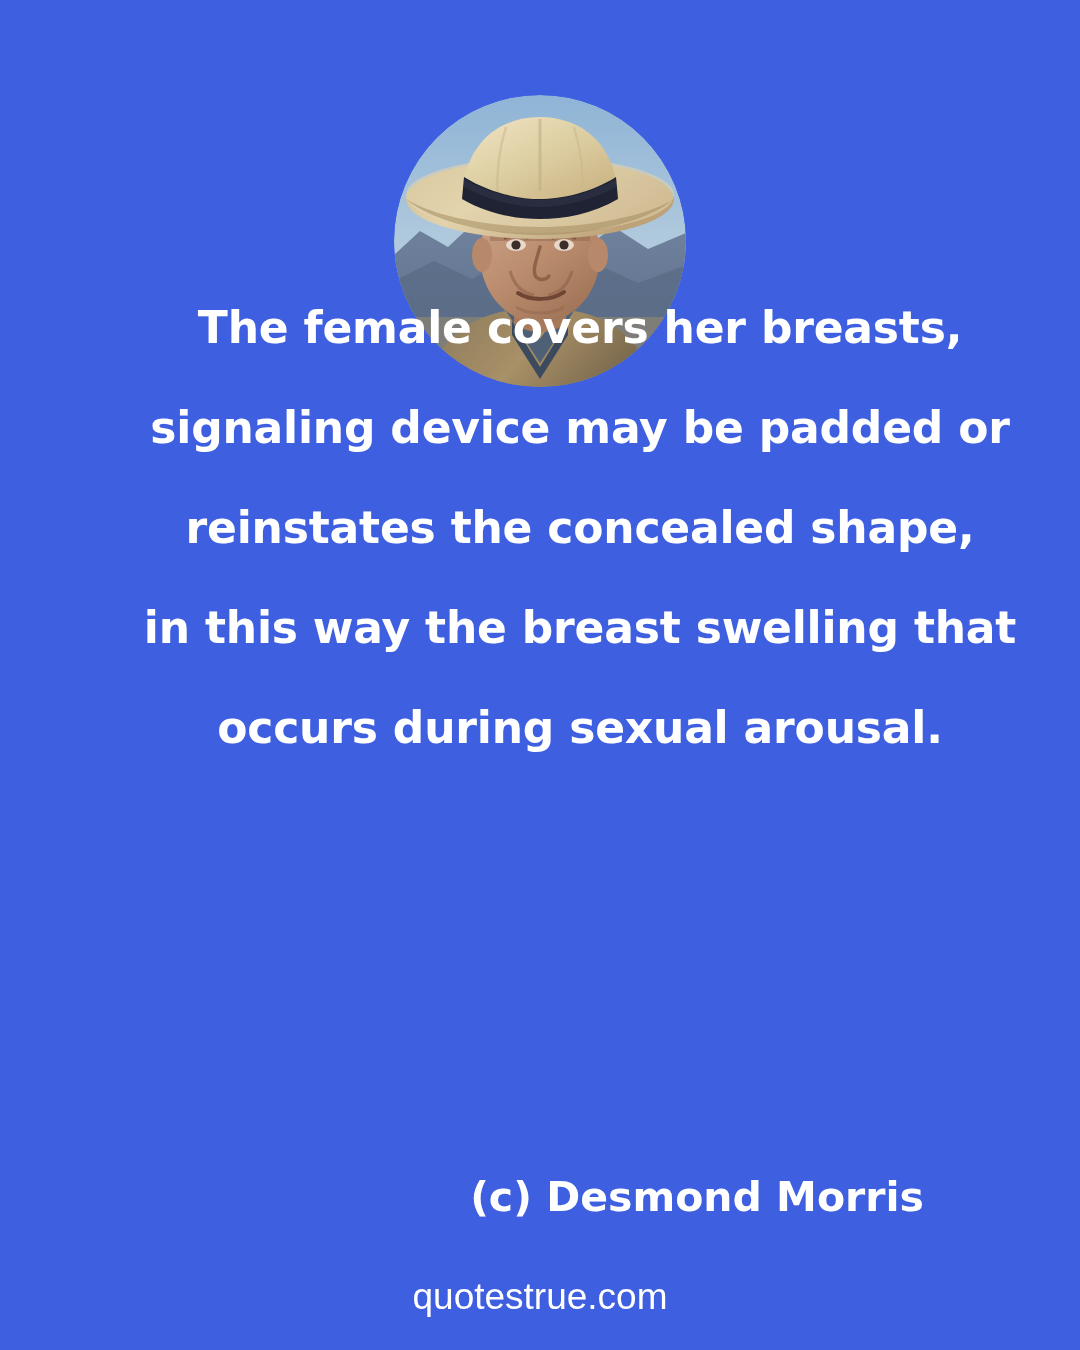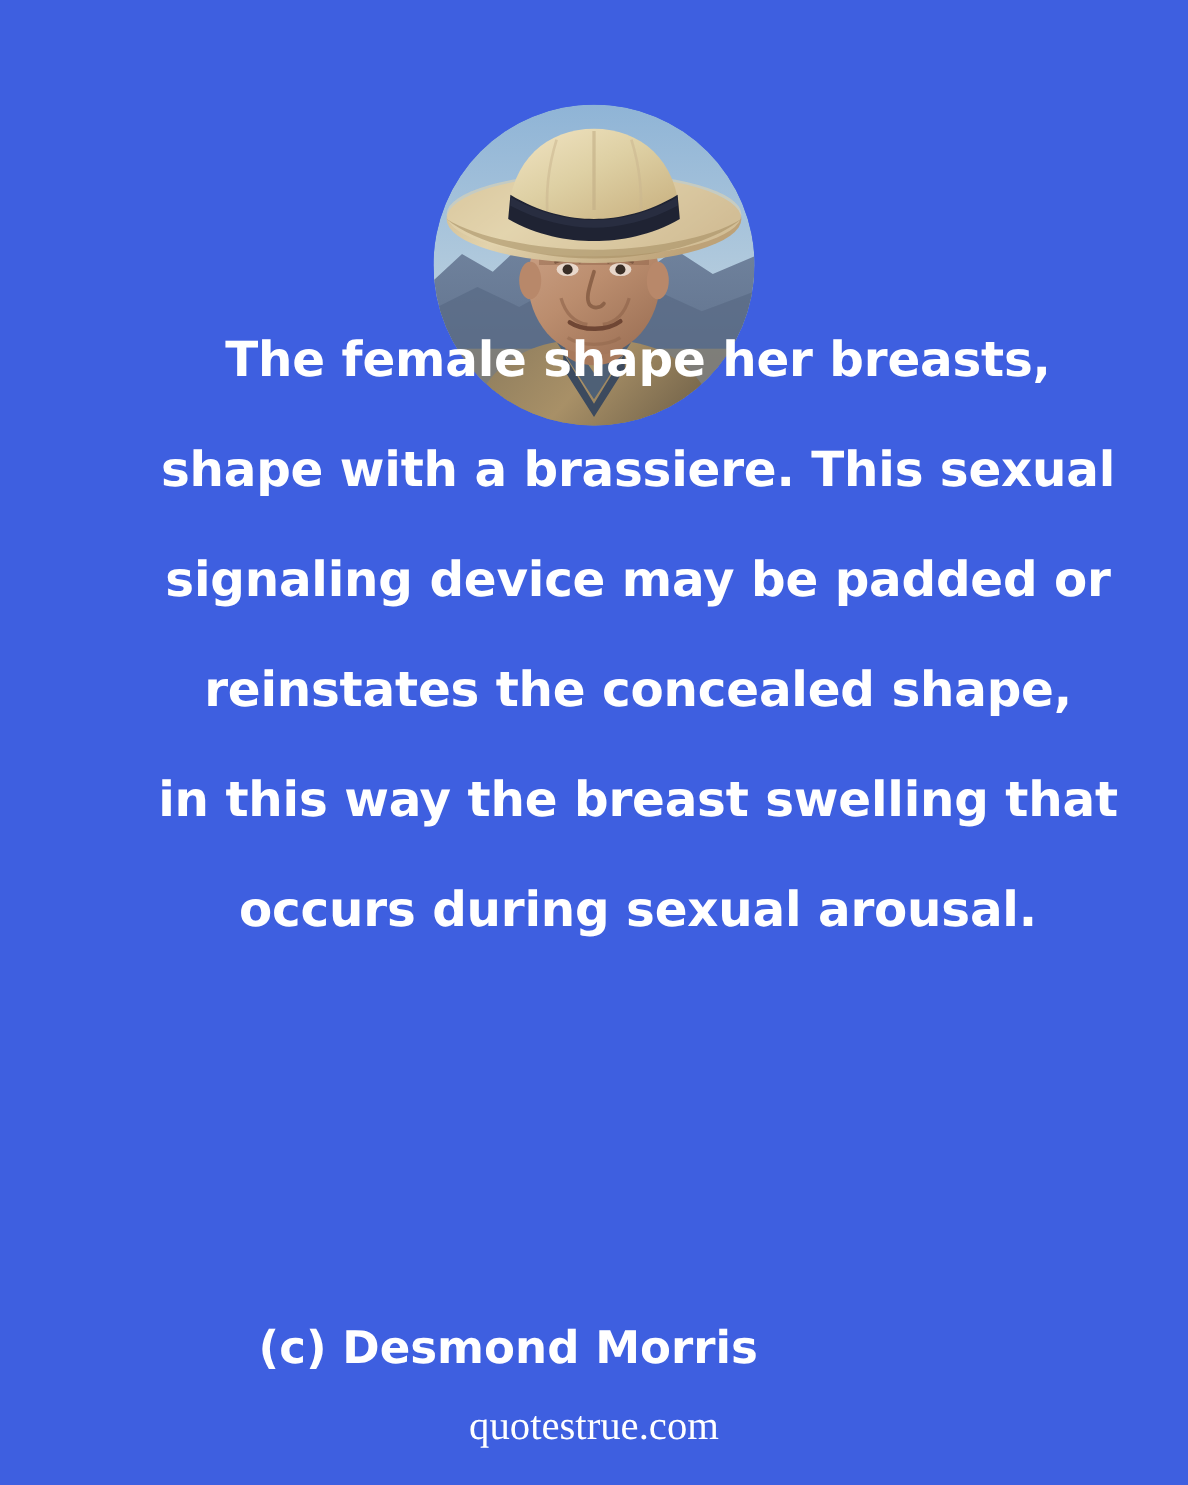--- a/index.html
+++ b/index.html
@@ -62,23 +62,23 @@
     font-size: 44px;
     line-height: 100px;
     letter-spacing: -0.2px;
     white-space: nowrap;
   }
 
   
   .attribution {
     position: absolute;
     left: 0;
-    top: 1196px;
+    top: 1168px;
     width: 924px;
-    text-align: center;
+    text-align: right;
     z-index: 2;
   }
 
   .attribution-text {
     color: #ffffff;
     font-family: "DejaVu Sans", sans-serif;
     font-weight: bold;
     font-size: 41px;
     line-height: 58px;
     white-space: nowrap;
@@ -89,21 +89,21 @@
     position: absolute;
     left: 0;
     top: 1272px;
     width: 1080px;
     text-align: center;
     z-index: 2;
   }
 
   .footer-text {
     color: #ffffff;
-    font-family: Liberation Serif, serif;
+    font-family: Liberation Sans, sans-serif;
     font-weight: normal;
     font-size: 37px;
     line-height: 50px;
     white-space: nowrap;
     text-align: center;
   }
 </style>
 </head>
 <body>
 
@@ -200,22 +200,21 @@
         <path d="M112,32 C104,58 102,82 104,104" stroke="#cbb78f" stroke-width="2.4" fill="none" opacity="0.55"></path>
         <path d="M180,32 C188,58 190,82 188,104" stroke="#cbb78f" stroke-width="2.4" fill="none" opacity="0.55"></path>
 
         <path d="M70,82 C96,98 124,104 146,104 C168,104 196,98 222,82 L224,104 C198,119 170,124 146,124 C122,124 94,119 68,104 Z" fill="#1f2333"></path>
         <path d="M70,84 C96,99 124,105 146,105 C168,105 196,99 222,84 L222,92 C196,106 168,112 146,112 C124,112 96,106 70,92 Z" fill="#2b3044" opacity="0.8"></path>
       </g>
     </svg>
   </div>
 
   <blockquote class="quote-block">
-    <span class="quote-line">The female shape her breasts,</span>
-    <span class="quote-line">shape with a brassiere. This sexual</span>
+    <span class="quote-line">The female covers her breasts,</span>
     <span class="quote-line">signaling device may be padded or</span>
     <span class="quote-line">reinstates the concealed shape,</span>
     <span class="quote-line">in this way the breast swelling that</span>
     <span class="quote-line">occurs during sexual arousal.</span>
   </blockquote>
 
   <div class="attribution">
     <div class="attribution-text">(c) Desmond Morris</div>
   </div>
 

